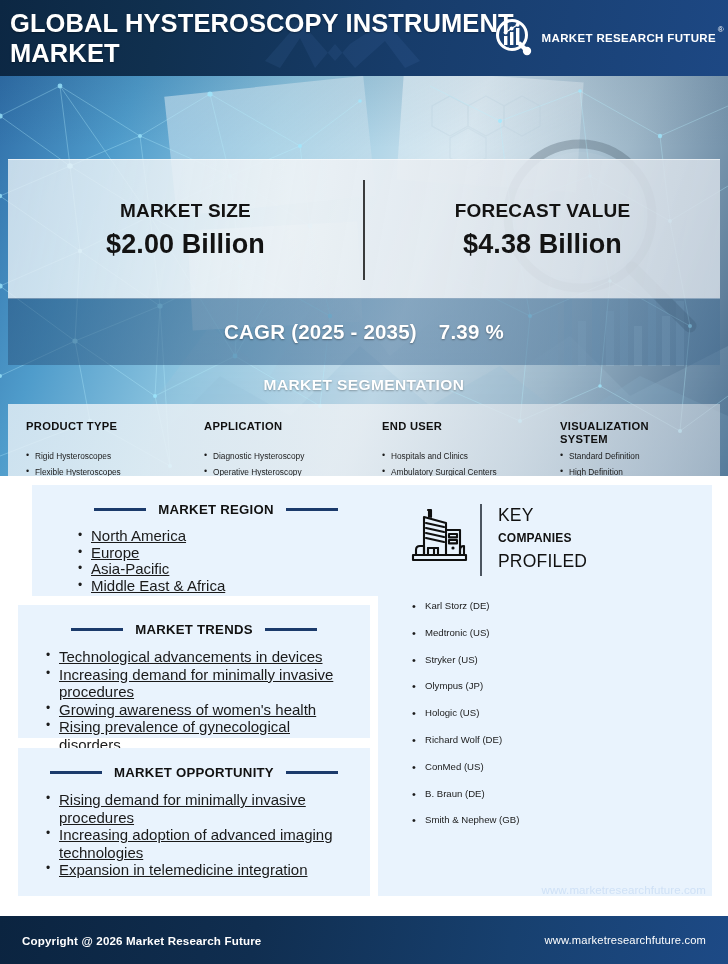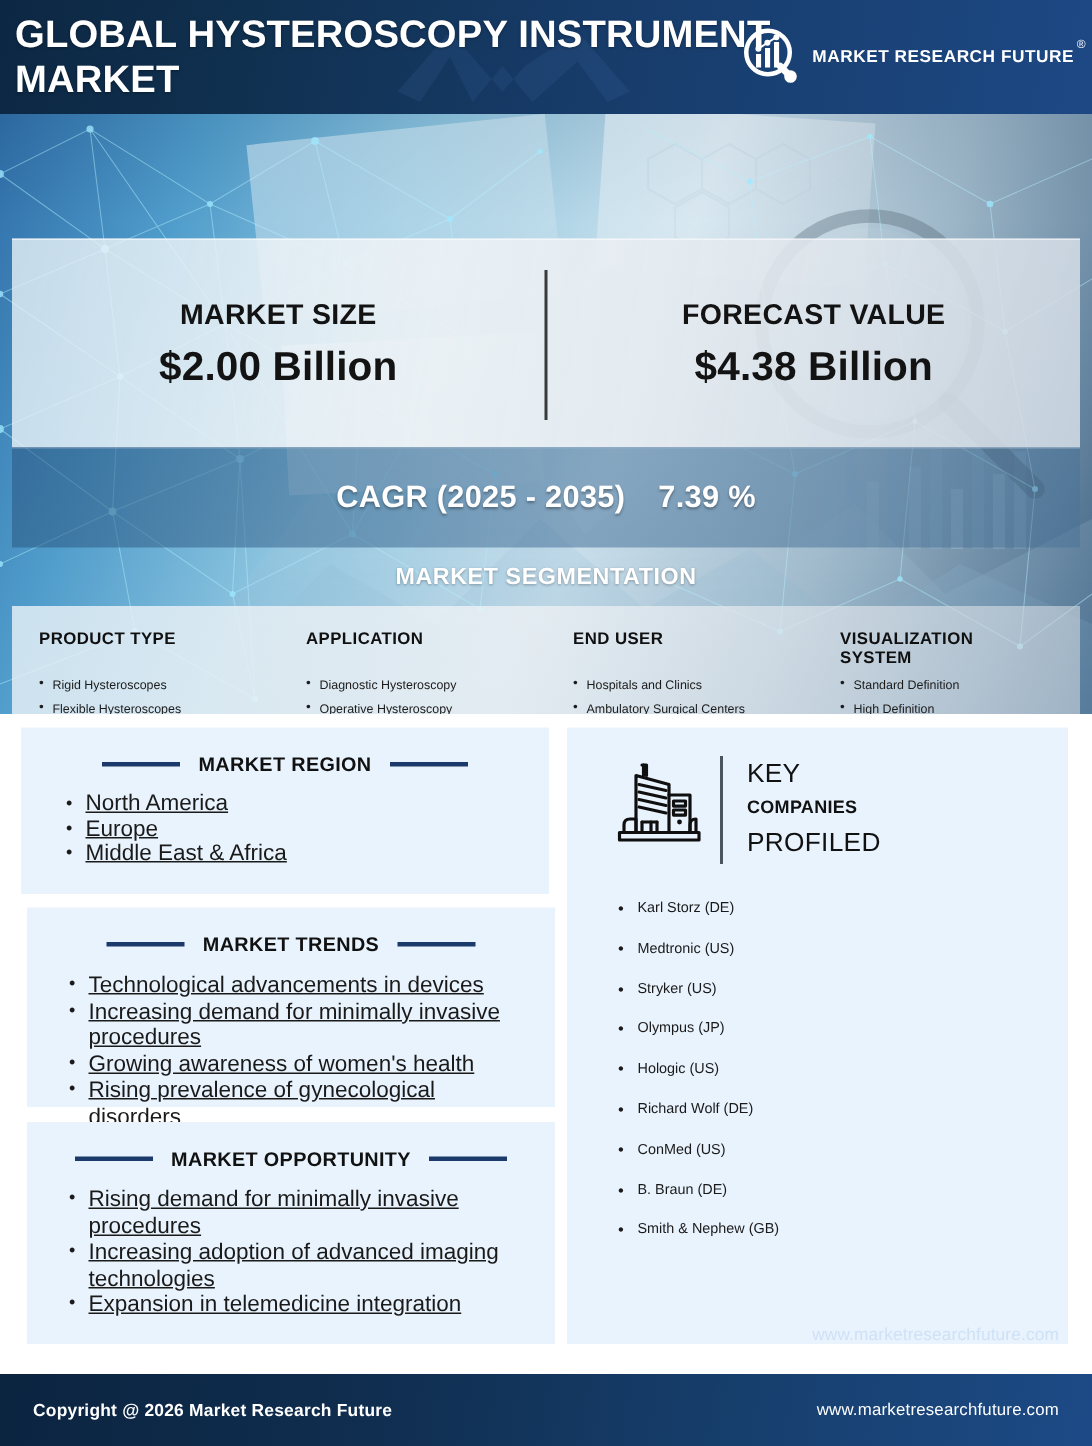--- a/index.html
+++ b/index.html
@@ -113,21 +113,21 @@
   }
 
   
   .lower {
     position: absolute; left: 0; top: 476px; width: 728px; height: 440px;
     background: #ffffff;
   }
   .panel {
     position: absolute; background: #e9f3fd;
   }
-  .p-region      { left: 14px;  top: 9px;   width: 352px; height: 111px; }
+  .p-region      { left: 32px;  top: 9px;   width: 352px; height: 111px; padding-left: 16px; }
   .p-trends      { left: 18px;  top: 129px; width: 352px; height: 133px; }
   .p-opportunity { left: 18px;  top: 272px; width: 352px; height: 148px; }
   .p-companies   { left: 378px; top: 9px;   width: 334px; height: 411px; }
 
   .panel-head {
     display: flex; align-items: center; justify-content: center;
     gap: 12px; padding-top: 17px;
   }
   .panel-head .rule {
     width: 52px; height: 2.5px; background: #1b3a6b;
@@ -389,20 +389,21 @@
 
     <div class="panel p-region">
       <div class="panel-head">
         <span class="rule"></span>
         <span class="panel-title">MARKET REGION</span>
         <span class="rule"></span>
       </div>
       <ul class="panel-list">
         <li>North America</li>
         <li>Europe</li>
+        <li>Asia-Pacific</li>
         <li>Middle East &amp; Africa</li>
       </ul>
     </div>
 
     <div class="panel p-trends">
       <div class="panel-head">
         <span class="rule"></span>
         <span class="panel-title">MARKET TRENDS</span>
         <span class="rule"></span>
       </div>

